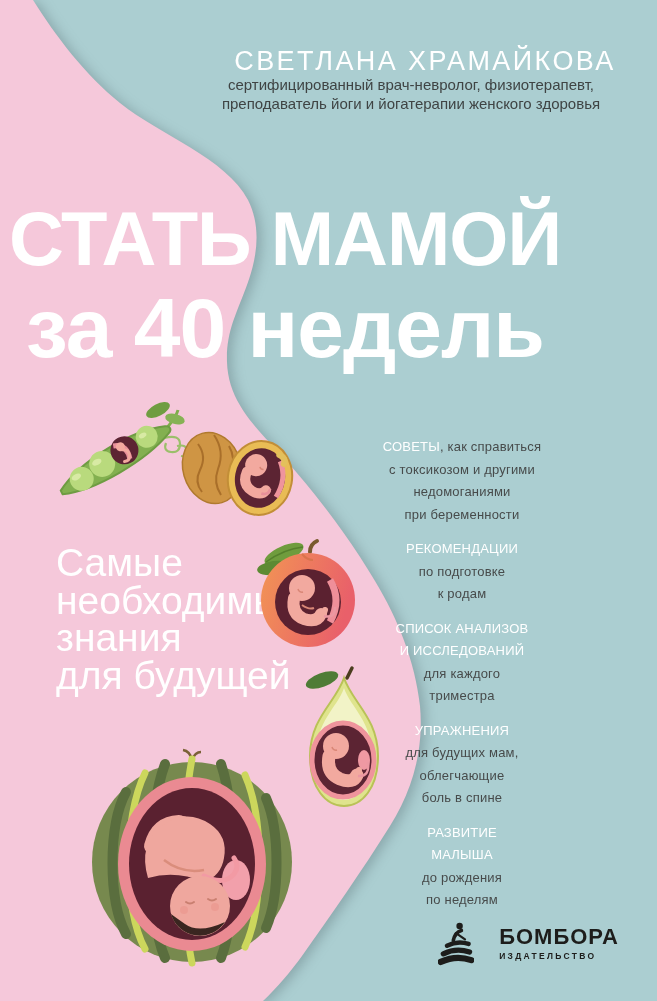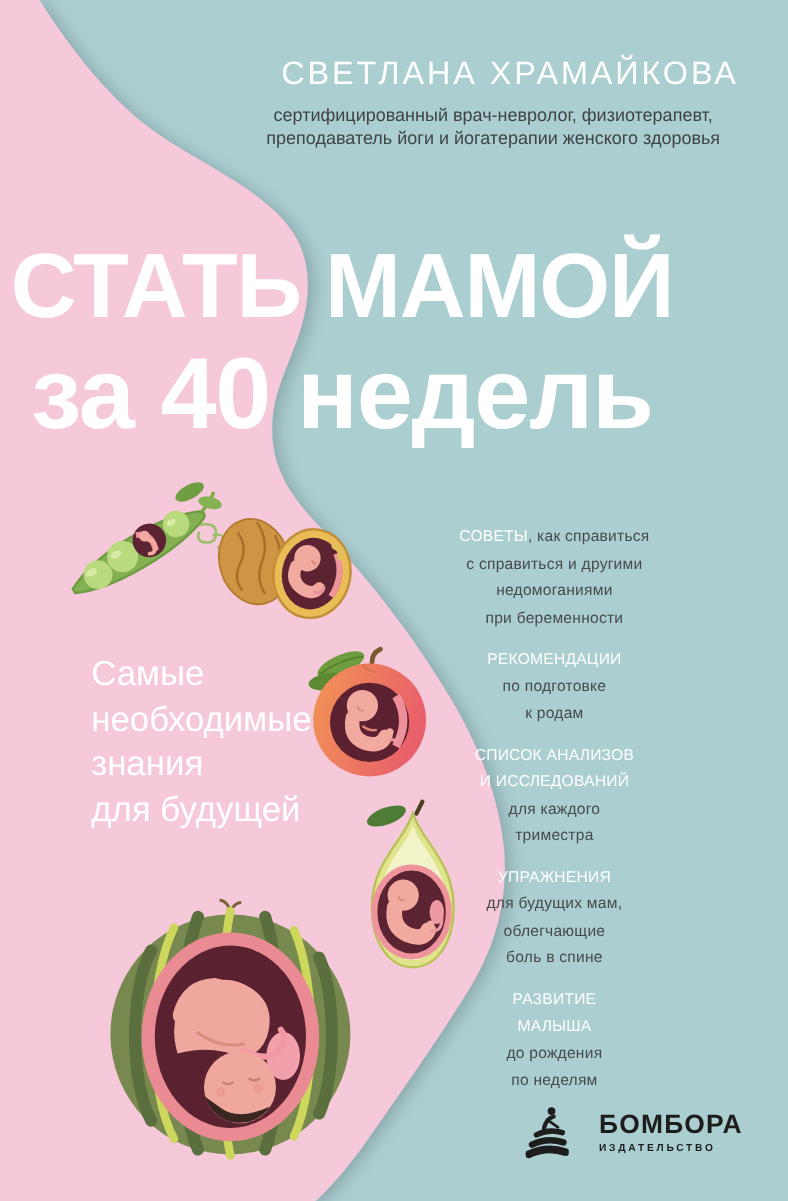--- a/index.html
+++ b/index.html
@@ -7,27 +7,27 @@
     position:relative; width:657px; height:1001px; overflow:hidden;
     background:#abced1;
     font-family:"Liberation Sans", sans-serif;
   }
   .blob { position:absolute; left:0; top:0; filter:drop-shadow(5px 2px 6px rgba(80,100,105,.35)); }
   .author {
     position:absolute; left:205px; top:46px; width:440px; text-align:center;
     color:#ffffff; font-size:27px; letter-spacing:2.4px; font-weight:400; white-space:nowrap;
   }
   .creds {
-    position:absolute; left:175px; top:87px; width:472px; text-align:center;
+    position:absolute; left:175px; top:75px; width:472px; text-align:center;
     color:#3f4444; font-size:15px; line-height:19px;
   }
   .title { position:absolute; left:0; top:196px; width:570px; text-align:center; color:#fff; font-weight:bold; }
   .title-1 { font-size:76px; line-height:86px; letter-spacing:-1px; }
   .title-2 { font-size:84px; line-height:88px; letter-spacing:-1px; margin-top:2px; }
-  .tagline { position:absolute; left:56px; top:544px; color:#ffffff; font-size:29px; line-height:37.5px;margin-left:20px; }
+  .tagline { position:absolute; left:56px; top:544px; color:#ffffff; font-size:39px; line-height:37.5px; }
   .benefits {
     position:absolute; right:35px; top:436px; width:320px; text-align:center;
     font-size:13px; line-height:22.5px; color:#474b4b; letter-spacing:0.2px;
   }
   .benefit { margin-bottom:12px; }
   .bh { color:#ffffff; }
   .logo { position:absolute; top:920px; right:38px; display:flex; align-items:center; gap:25px; color:#1d1d1b; }
   .logo-name { font-size:22px; font-weight:bold; letter-spacing:1px; line-height:22px; }
   .logo-sub { font-size:8.5px; font-weight:bold; letter-spacing:2.3px; margin-top:3px; }
   .illo { position:absolute; }
@@ -60,21 +60,21 @@
   <div class="tagline">
     <div>Самые</div>
     <div>необходимые</div>
     <div>знания</div>
     <div>для будущей</div>
   </div>
 
   <div class="benefits">
     <div class="benefit">
       <div><span class="bh">СОВЕТЫ</span><span class="bt">, как справиться</span></div>
-      <div class="bb">с справиться и другими</div>
+      <div class="bb">с токсикозом и другими</div>
       <div class="bb">недомоганиями</div>
       <div class="bb">при беременности</div>
     </div>
     <div class="benefit">
       <div class="bh">РЕКОМЕНДАЦИИ</div>
       <div class="bb">по подготовке</div>
       <div class="bb">к родам</div>
     </div>
     <div class="benefit">
       <div class="bh">СПИСОК АНАЛИЗОВ</div>

